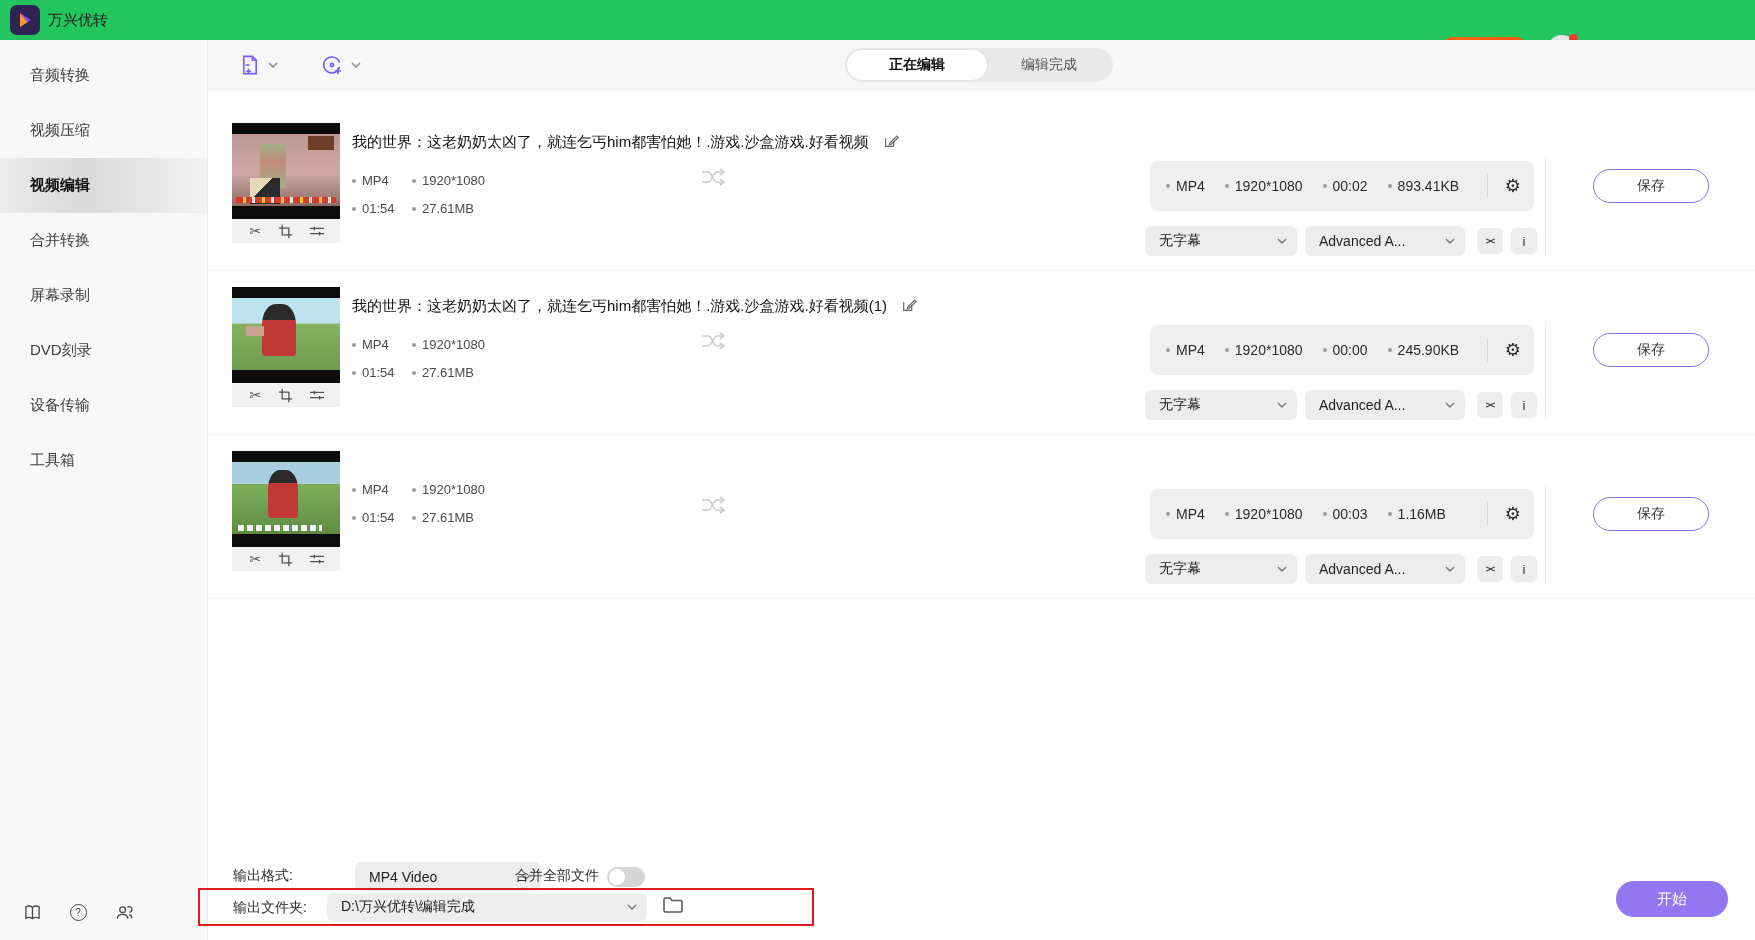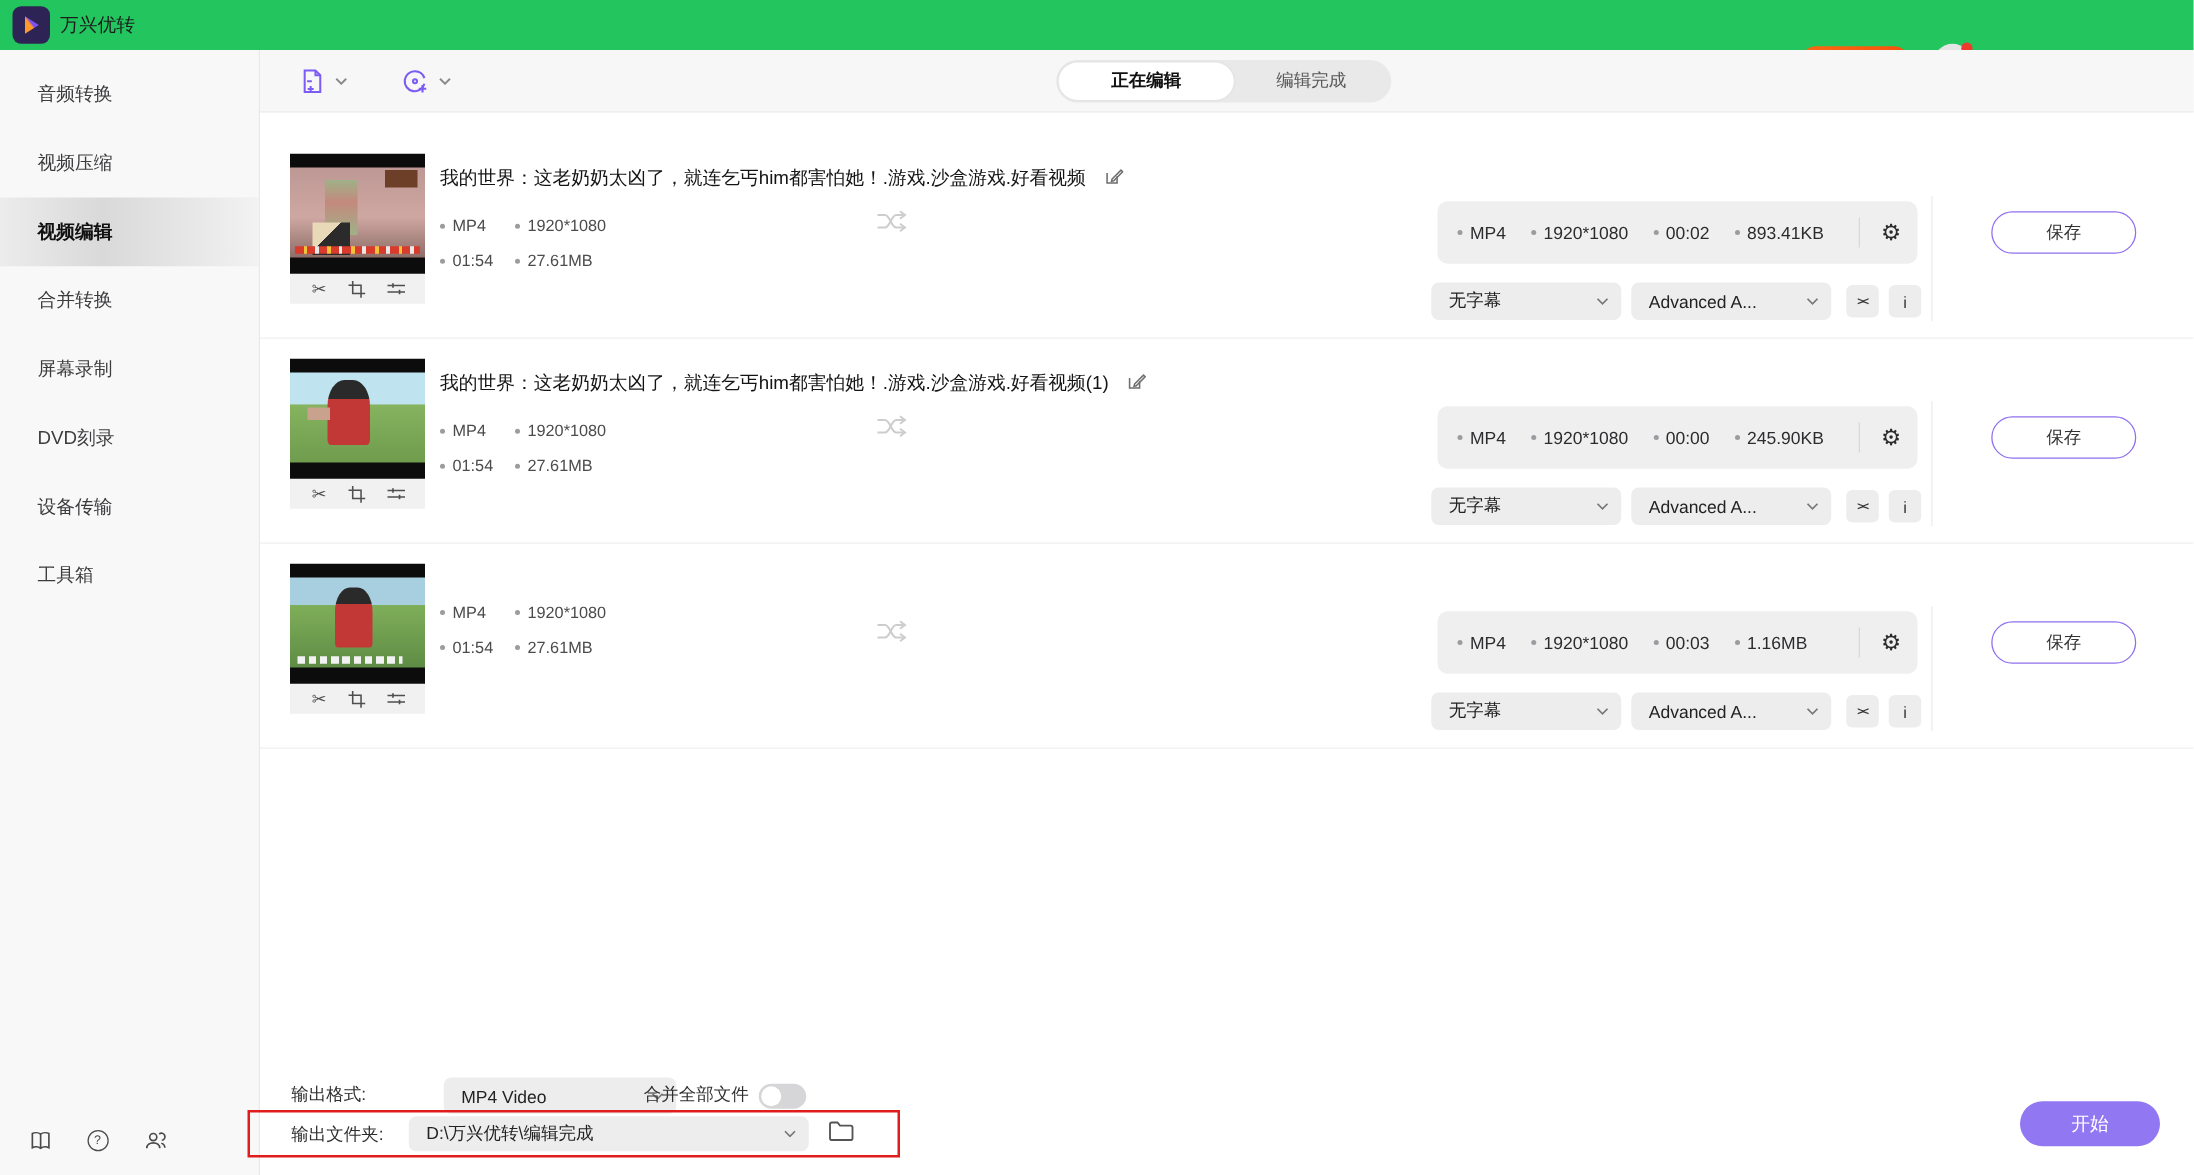--- a/index.html
+++ b/index.html
@@ -112,21 +112,21 @@
 
   
   .footer { position:absolute; left:0; right:0; bottom:0; height:86px; background:transparent; }
   .f-label { position:absolute; font-size:14px; color:#2e2e30; }
   .lab-format { left:233px; top:13px; }
   .lab-merge { left:515px; top:13px;font-family:Liberation Mono, monospace; }
   .dd-format { position:absolute; left:327px; top:8px; width:186px; height:29px;margin-left:28px; }
   .toggle { position:absolute; left:607px; top:13px; width:38px; height:20px; border-radius:10px;
     background:#d6d6d8; cursor:pointer; }
   .knob { position:absolute; left:2px; top:2px; width:16px; height:16px; border-radius:50%; background:#fff; }
-  .redbox { position:absolute; left:198px; top:34px; width:522px; height:38px; border:2px solid #e11c1c; }
+  .redbox { position:absolute; left:198px; top:34px; width:616px; height:38px; border:2px solid #e11c1c; }
   .lab-folder { left:33px; top:9px; }
   .dd-folder { position:absolute; left:127px; top:3px; width:320px; height:28px; }
   .folder-ic { position:absolute; left:462px; top:5px; cursor:pointer; }
   .start-btn { position:absolute; right:27px; top:27px; width:112px; height:36px; border:none;
     border-radius:18px; background:#9277f3; color:#fff; font-size:15px; cursor:pointer;
     font-family:inherit; }
 
   svg { display:block; }
 </style>
 </head>

